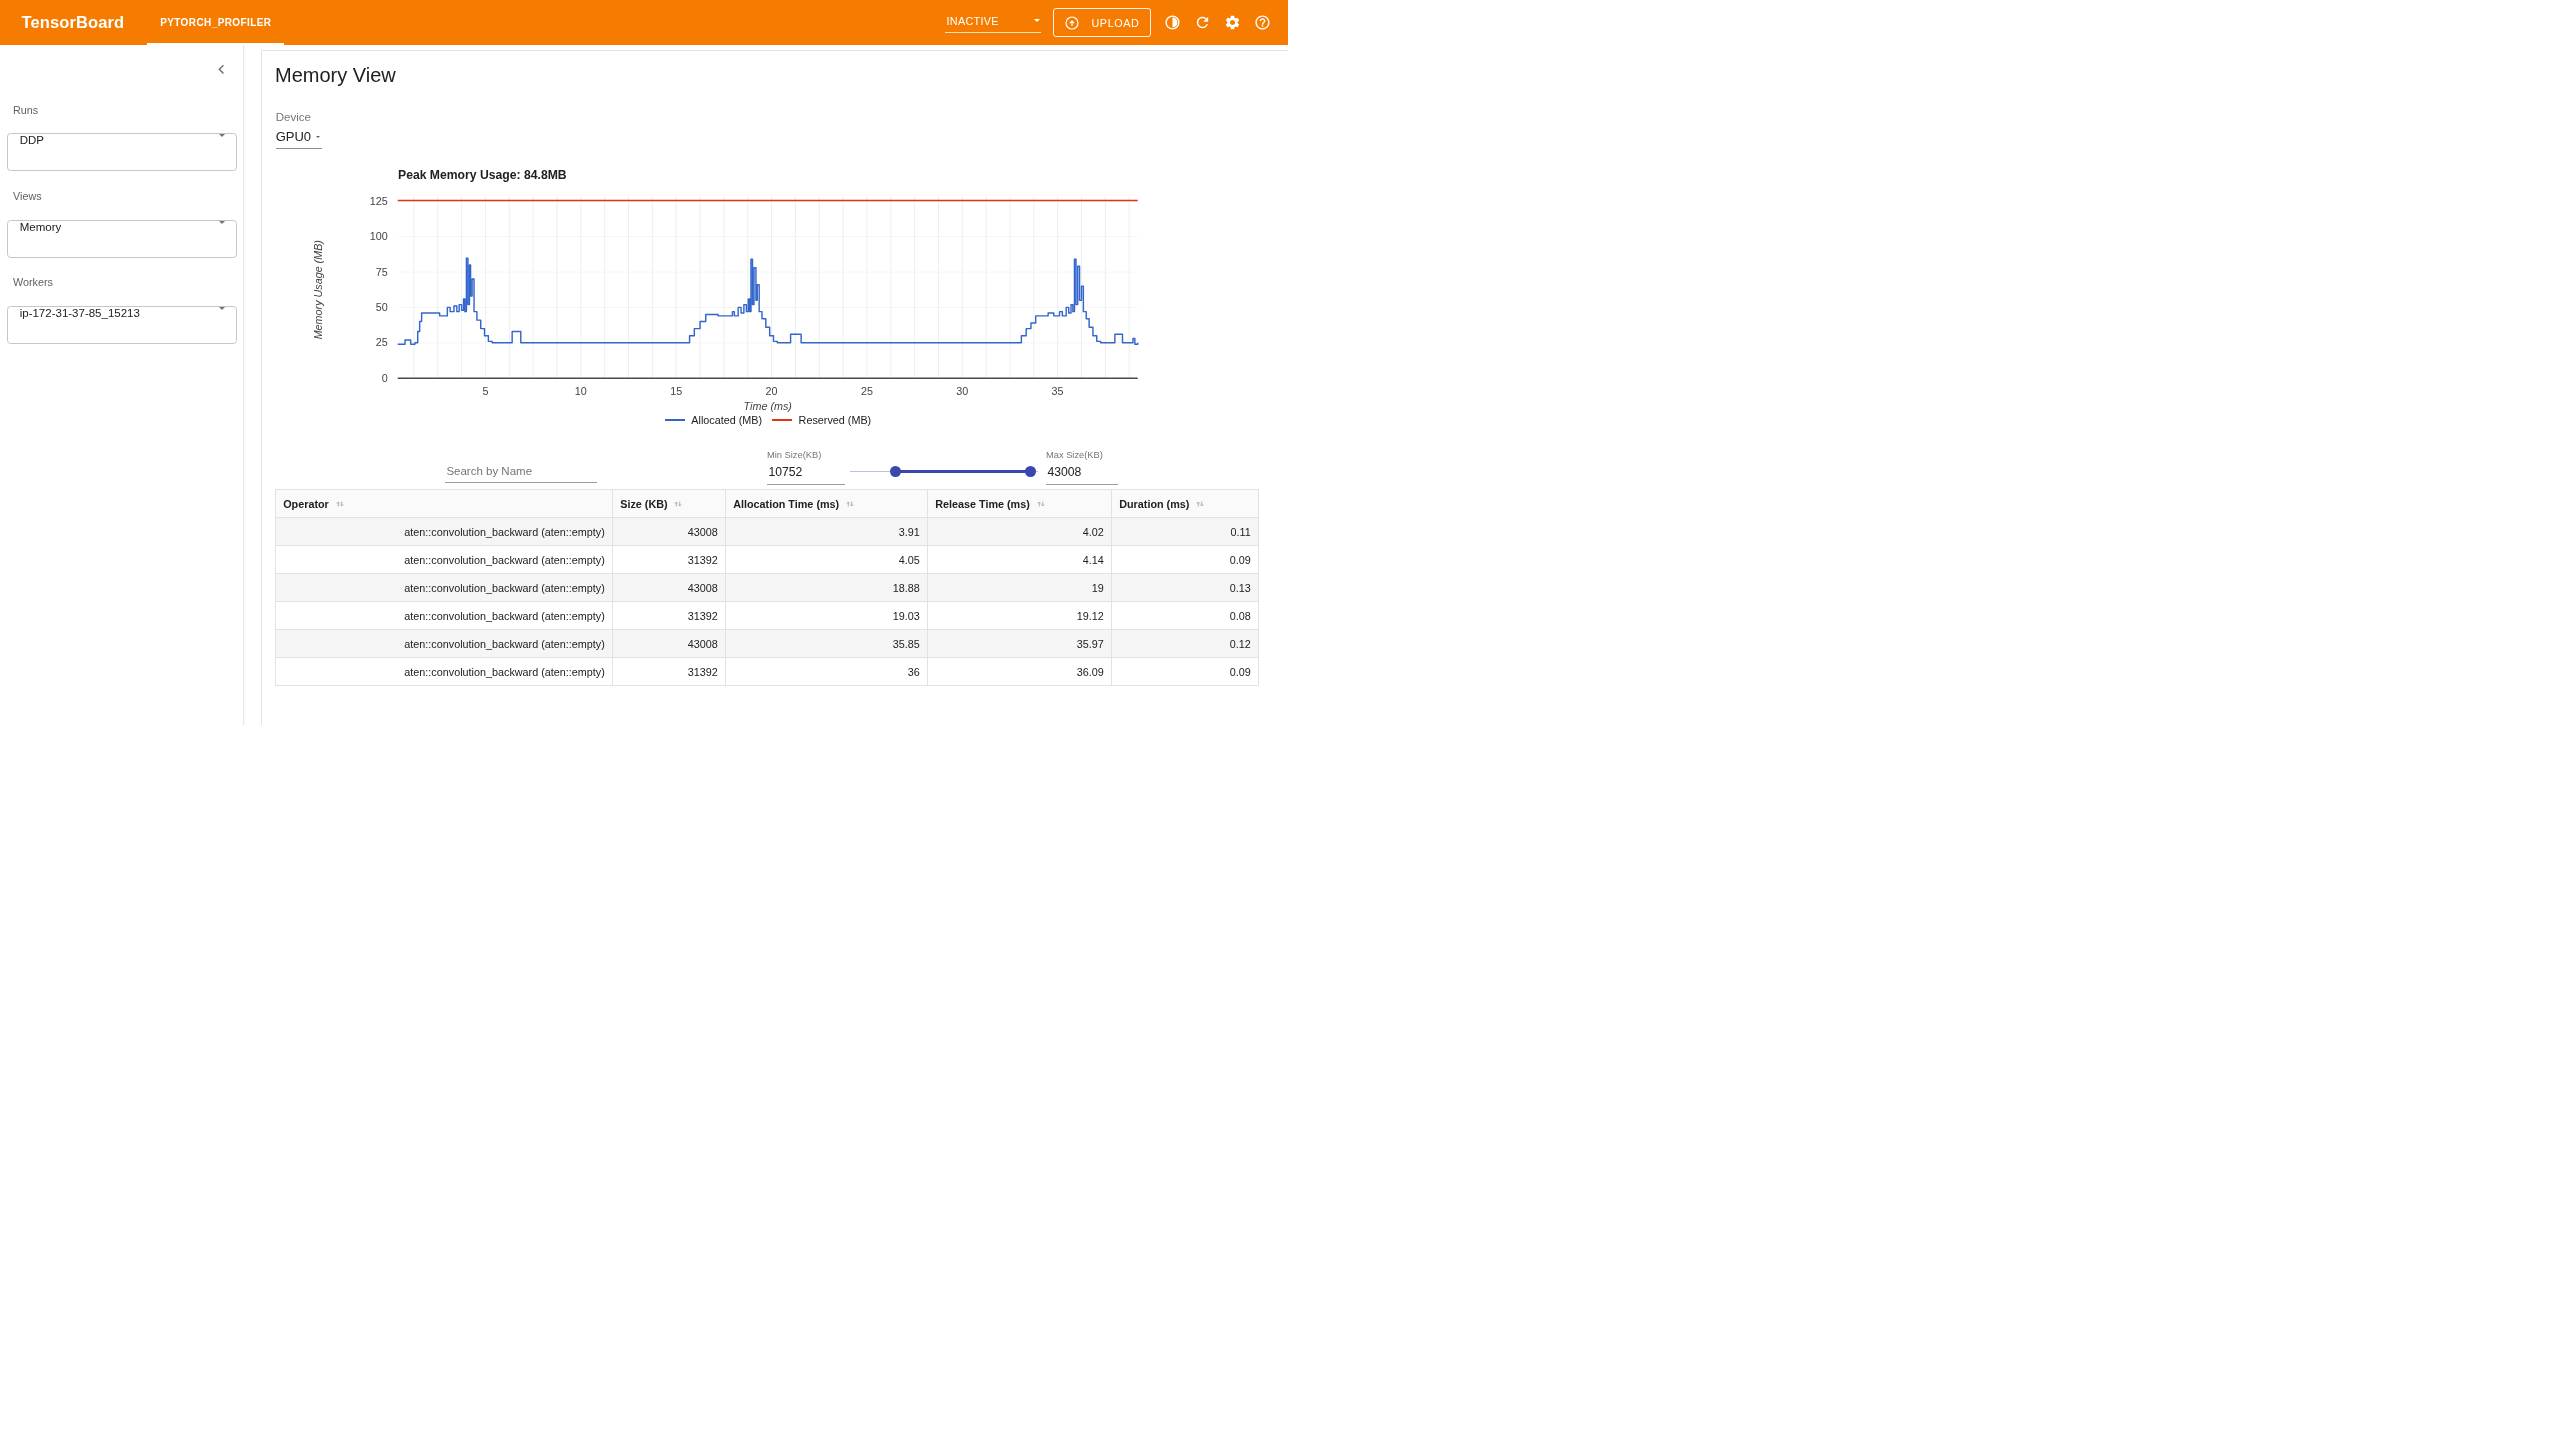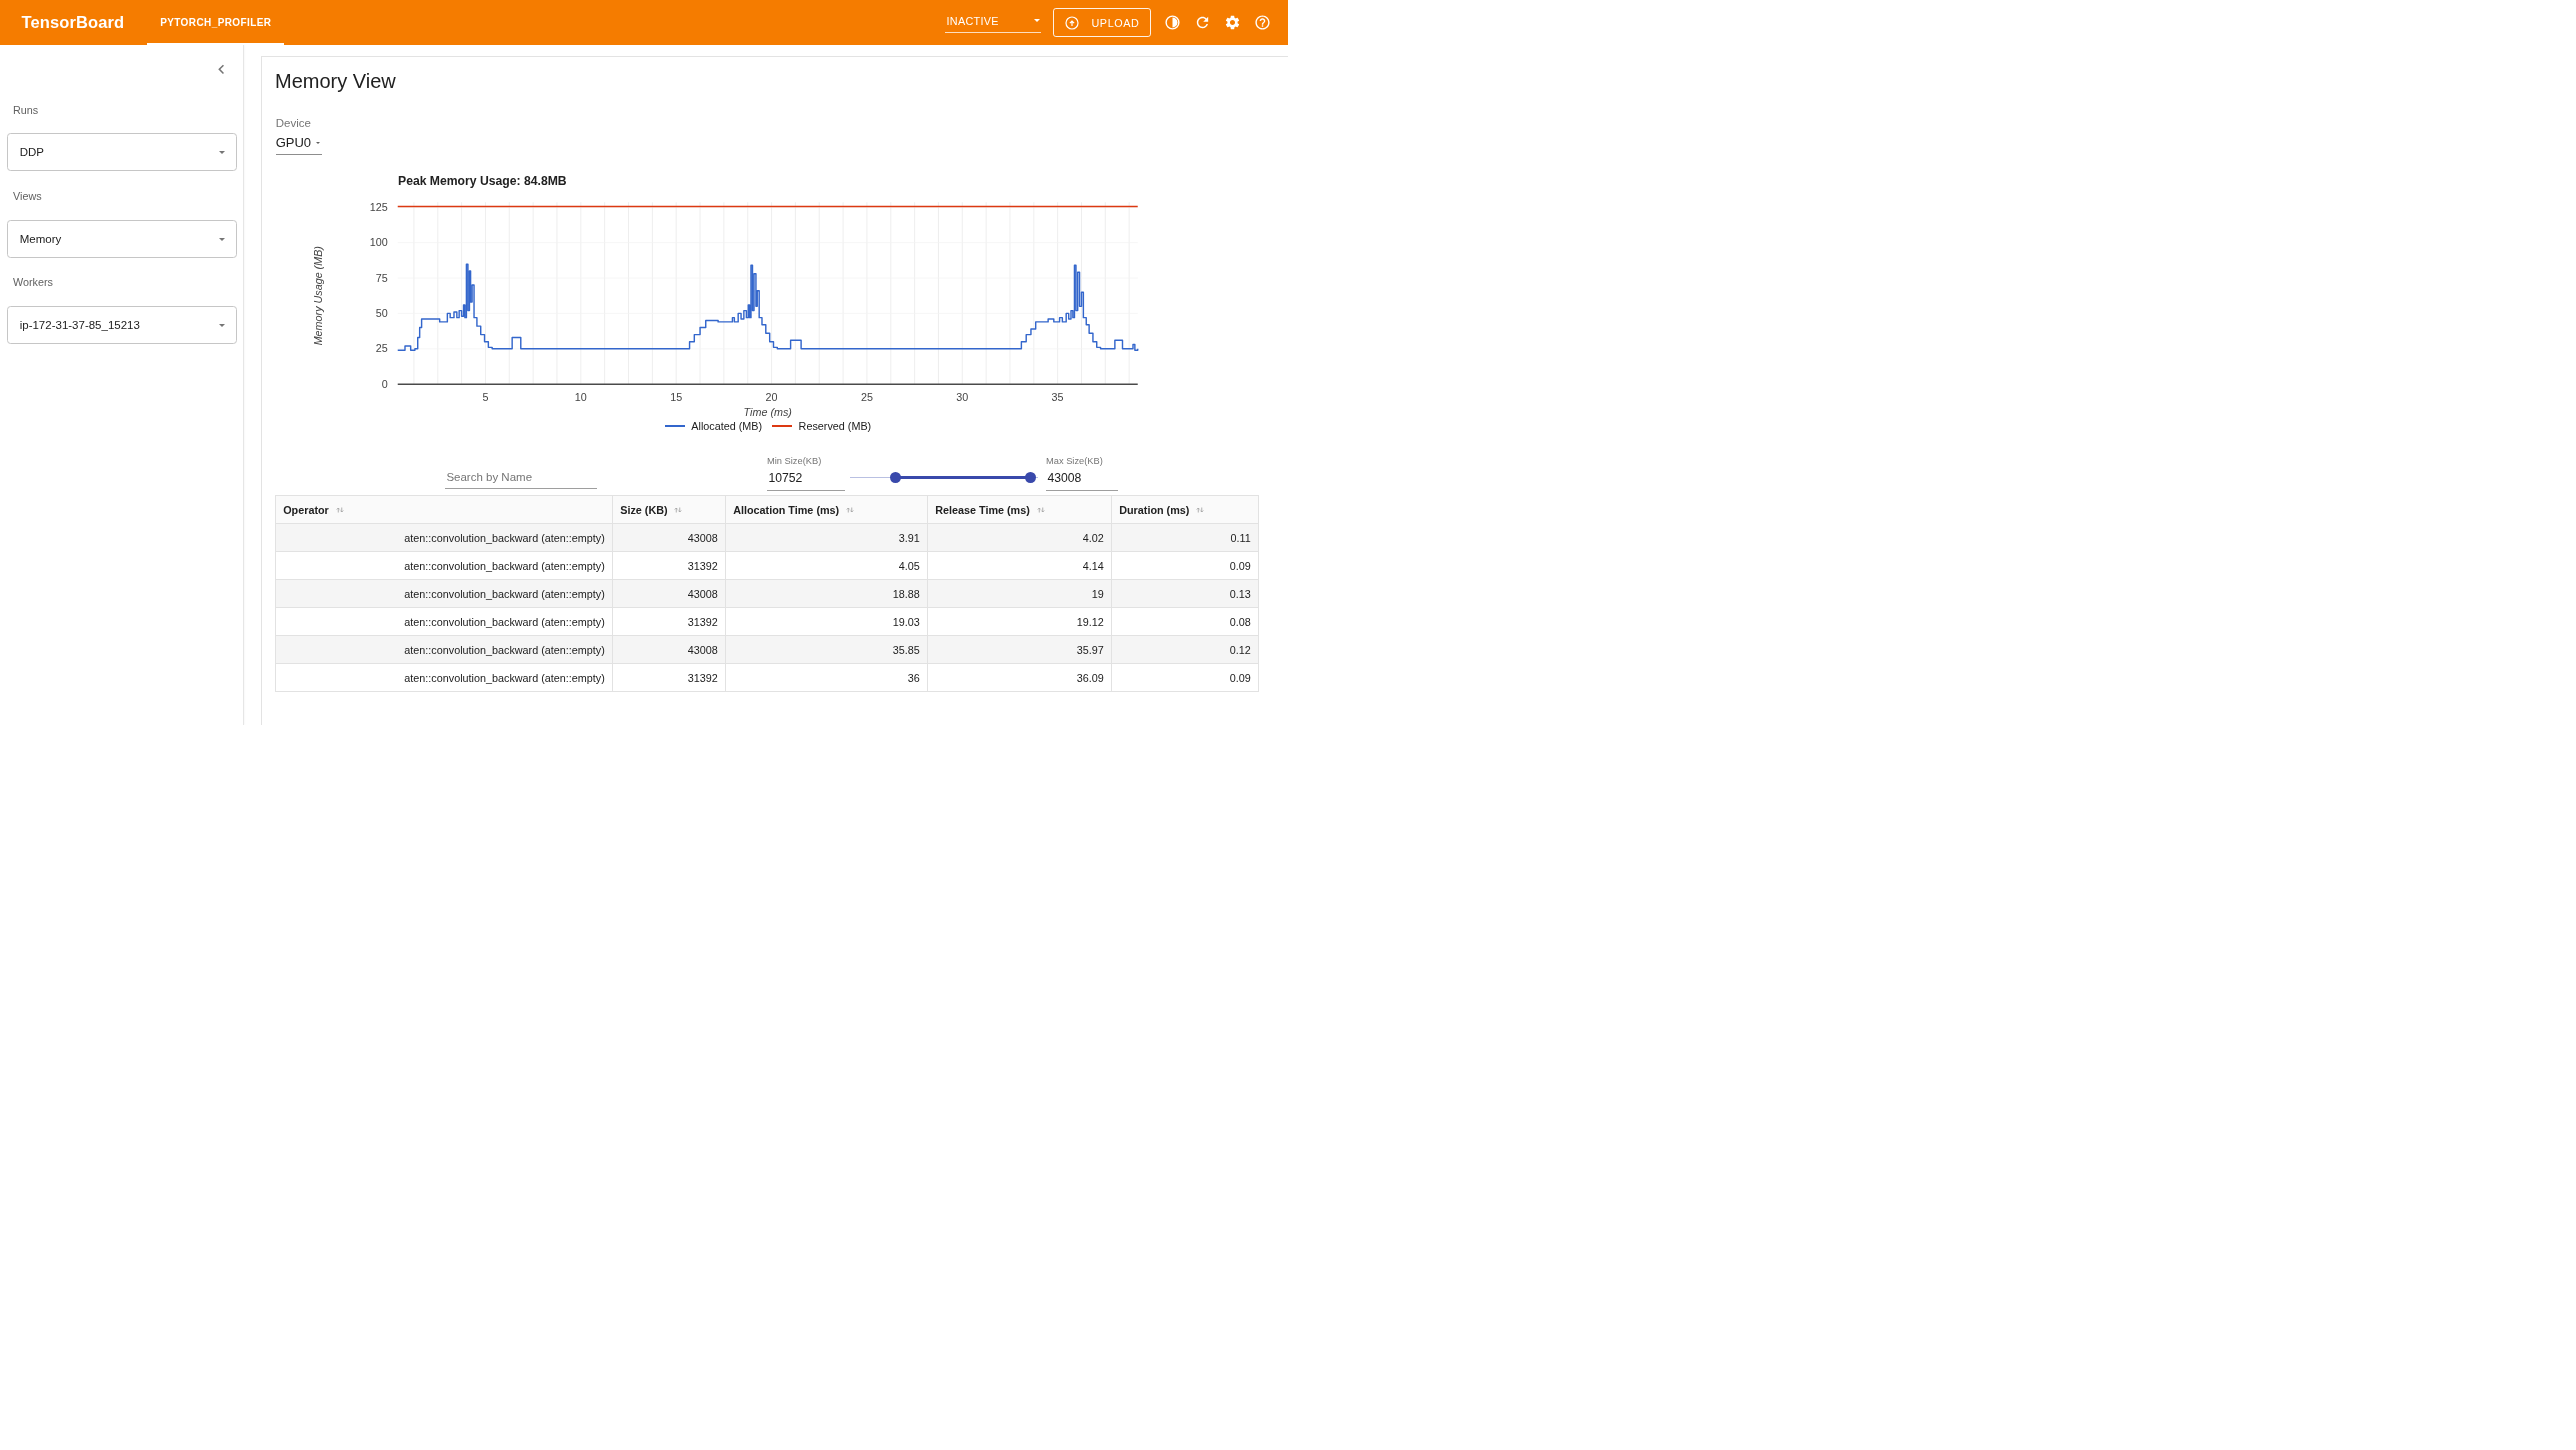--- a/index.html
+++ b/index.html
@@ -16,24 +16,24 @@
   .iconbtn { width:18.7px; height:18.7px; display:flex; align-items:center; justify-content:center; cursor:pointer; }
 
   .caret { width:0; height:0; border-left:3.6px solid transparent; border-right:3.6px solid transparent; border-top:3.6px solid #757575; }
   .caret.white { border-top-color:#fff; }
   .caret.small { border-left-width:2.9px; border-right-width:2.9px; border-top-width:2.9px; border-top-color:#616161; }
 
   
   .sidebar { position:absolute; top:45px; left:0; width:244px; height:680px; background:#fff; border-right:0.7px solid #e6e6e6; box-shadow:0.7px 0 2.2px rgba(0,0,0,0.05); z-index:10; }
   .collapse { position:absolute; top:14.4px; right:11.5px; width:20px; height:20px; cursor:pointer; display:flex; align-items:center; justify-content:center; }
   .side-label { position:absolute; left:13px; font-size:10.8px; color:#616161; }
-  .select-box { position:absolute; left:7.2px; width:230px; height:38px; border:0.7px solid #c6c6c6; border-radius:3.6px; display:flex; align-items:center; justify-content:space-between; padding:0 11.5px; font-size:11.5px; color:#212121; background:#fff; cursor:pointer; }
-
-  
-  .main-card { position:absolute; left:261px; top:56px; width:1154px; height:676px; background:#fff; border:0.7px solid #e3e3e3; }
+  .select-box { position:absolute; left:7.2px; width:230px; height:38px; border:0.7px solid #c6c6c6; border-radius:3.6px; display:flex; align-items:flex-start; justify-content:space-between; padding:0 11.5px; font-size:11.5px; color:#212121; background:#fff; cursor:pointer; }
+
+  
+  .main-card { position:absolute; left:261px; top:50px; width:1154px; height:676px; background:#fff; border:0.7px solid #e3e3e3; }
   .page-title { position:absolute; left:13px; top:13px; font-size:20px; font-weight:400; color:#212121; }
   .device-label { position:absolute; left:13.7px; top:60px; font-size:11.5px; color:#757575; }
   .device-select { position:absolute; left:13.7px; top:78px; width:46px; display:flex; align-items:center; justify-content:space-between; font-size:13px; color:#212121; border-bottom:0.7px solid #8d8d8d; padding:0 1.4px 4.3px 0; cursor:pointer; }
   .chart-title { position:absolute; left:136px; top:117px; font-size:12.2px; font-weight:700; color:#212121; }
   svg.chart { position:absolute; left:48px; top:138px; }
   .legend { position:absolute; left:136px; top:363px; width:740px; display:flex; justify-content:center; align-items:center; gap:10px; font-size:10.8px; color:#212121; }
   .legend-item { display:flex; align-items:center; gap:6.5px; }
   .legend-swatch { width:20px; height:2.2px; display:inline-block; }
 
   

